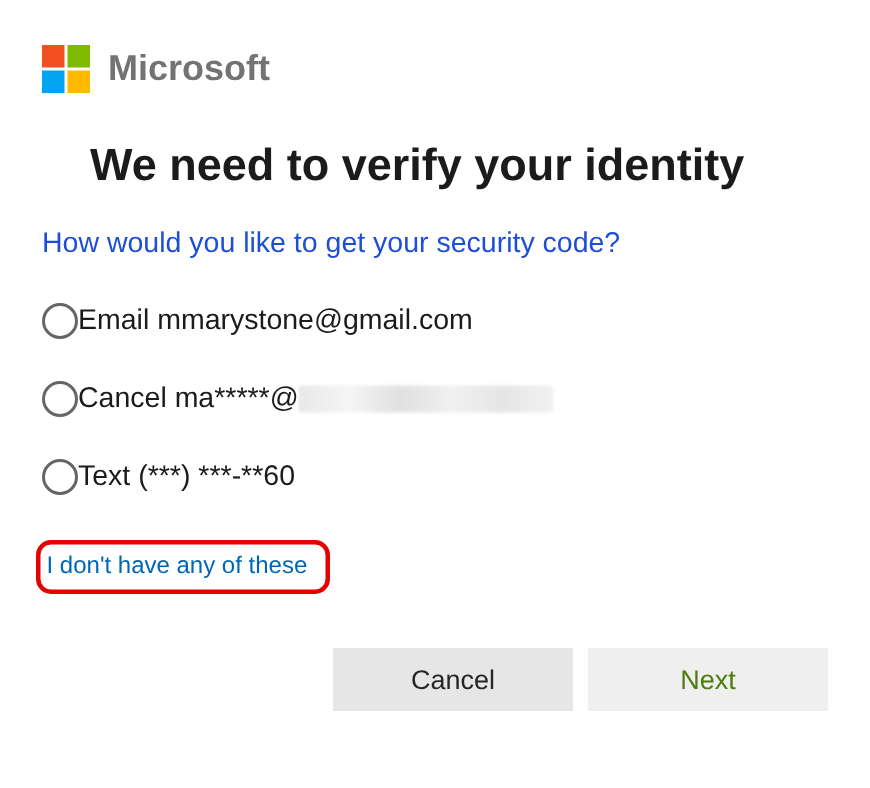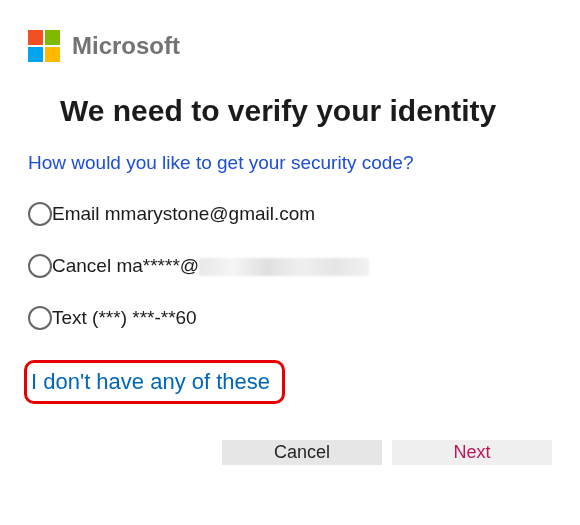--- a/index.html
+++ b/index.html
@@ -85,42 +85,42 @@
     .link-highlight {
       display: inline-block;
       border: 3px solid #e60000;
       border-radius: 10px;
       padding: 6px 12px 6px 4px;
       margin-top: 2px;
       margin-left: -4px;
     }
     .no-access-link {
       color: #0067b8;
-      font-size: 22px;
+      font-size: 16px;
       text-decoration: none;
     }
     .buttons {
       display: flex;
       gap: 10px;
       justify-content: flex-end;
       margin-top: 36px;
     }
     .btn {
       width: 160px;
-      height: 25px;
+      height: 42px;
       border: none;
       font-size: 18px;
       font-family: inherit;
       cursor: pointer;
       background: #e6e6e6;
       color: #262626;
     }
     .btn.disabled {
       background: #efefef;
-      color: #be185d;
+      color: #4d7c0f;
       cursor: not-allowed;
     }
   </style>
 </head>
 <body>
 
 
 
 <div class="header">
   <div class="ms-logo">

